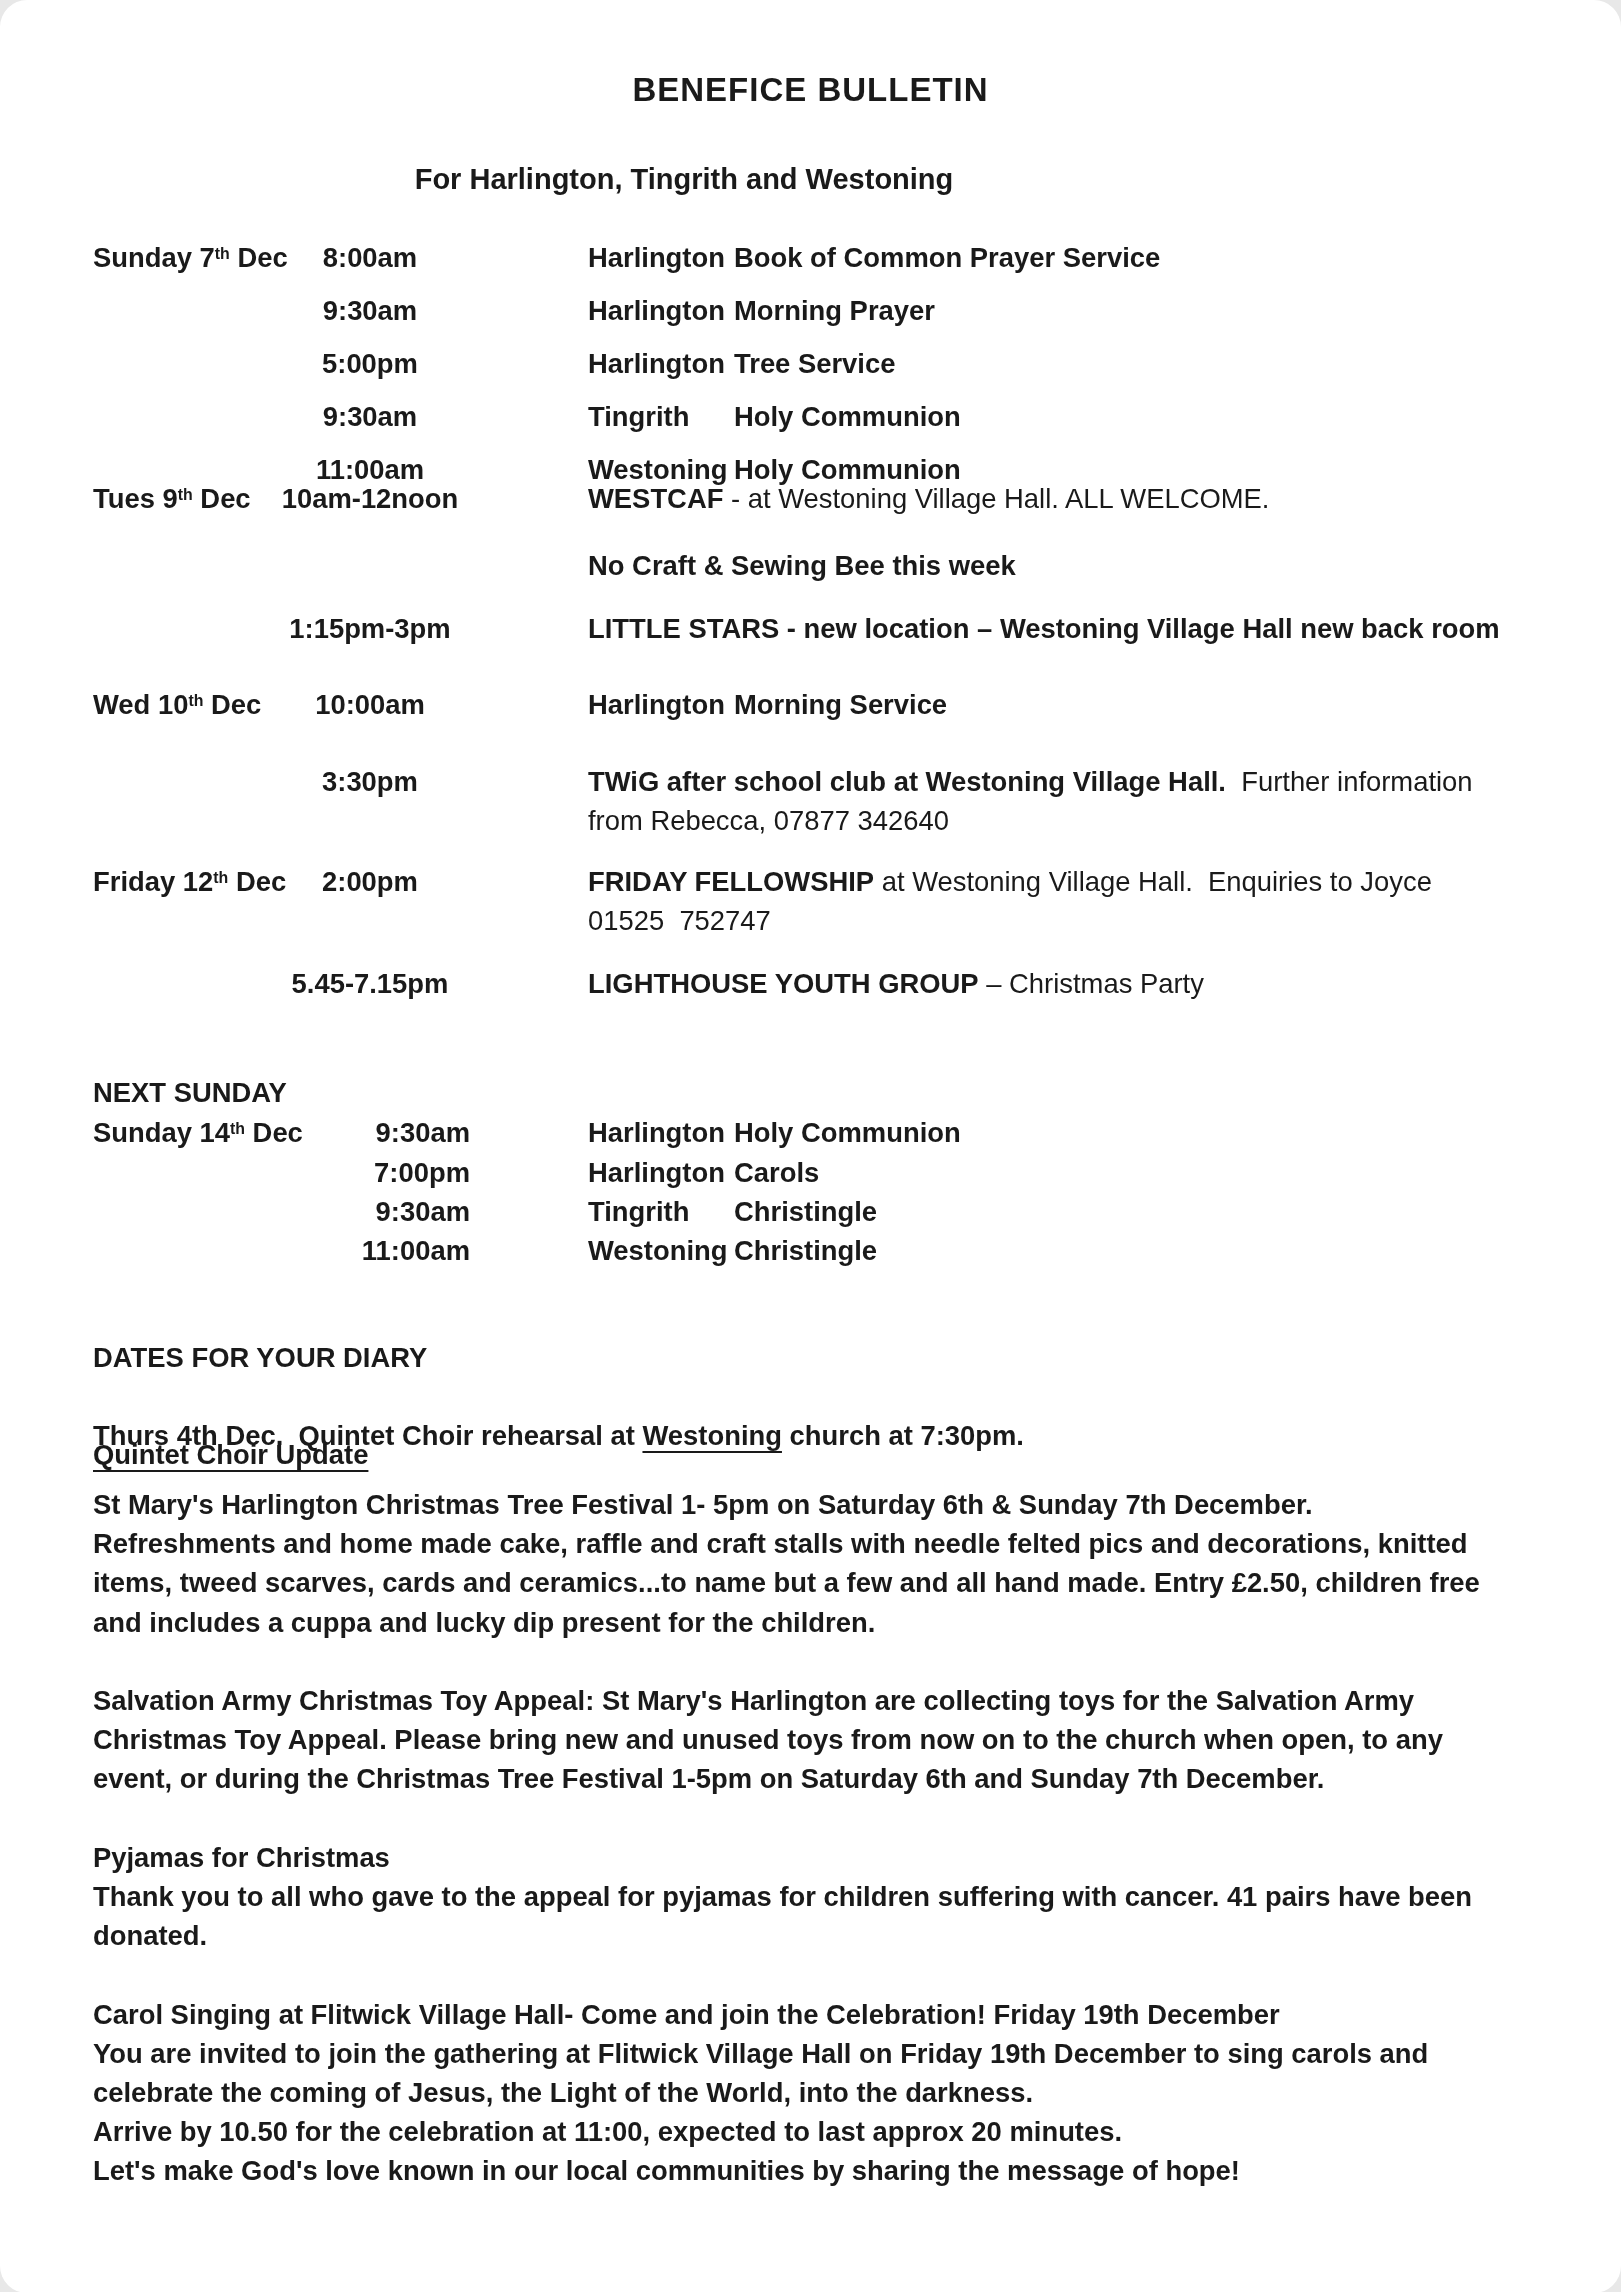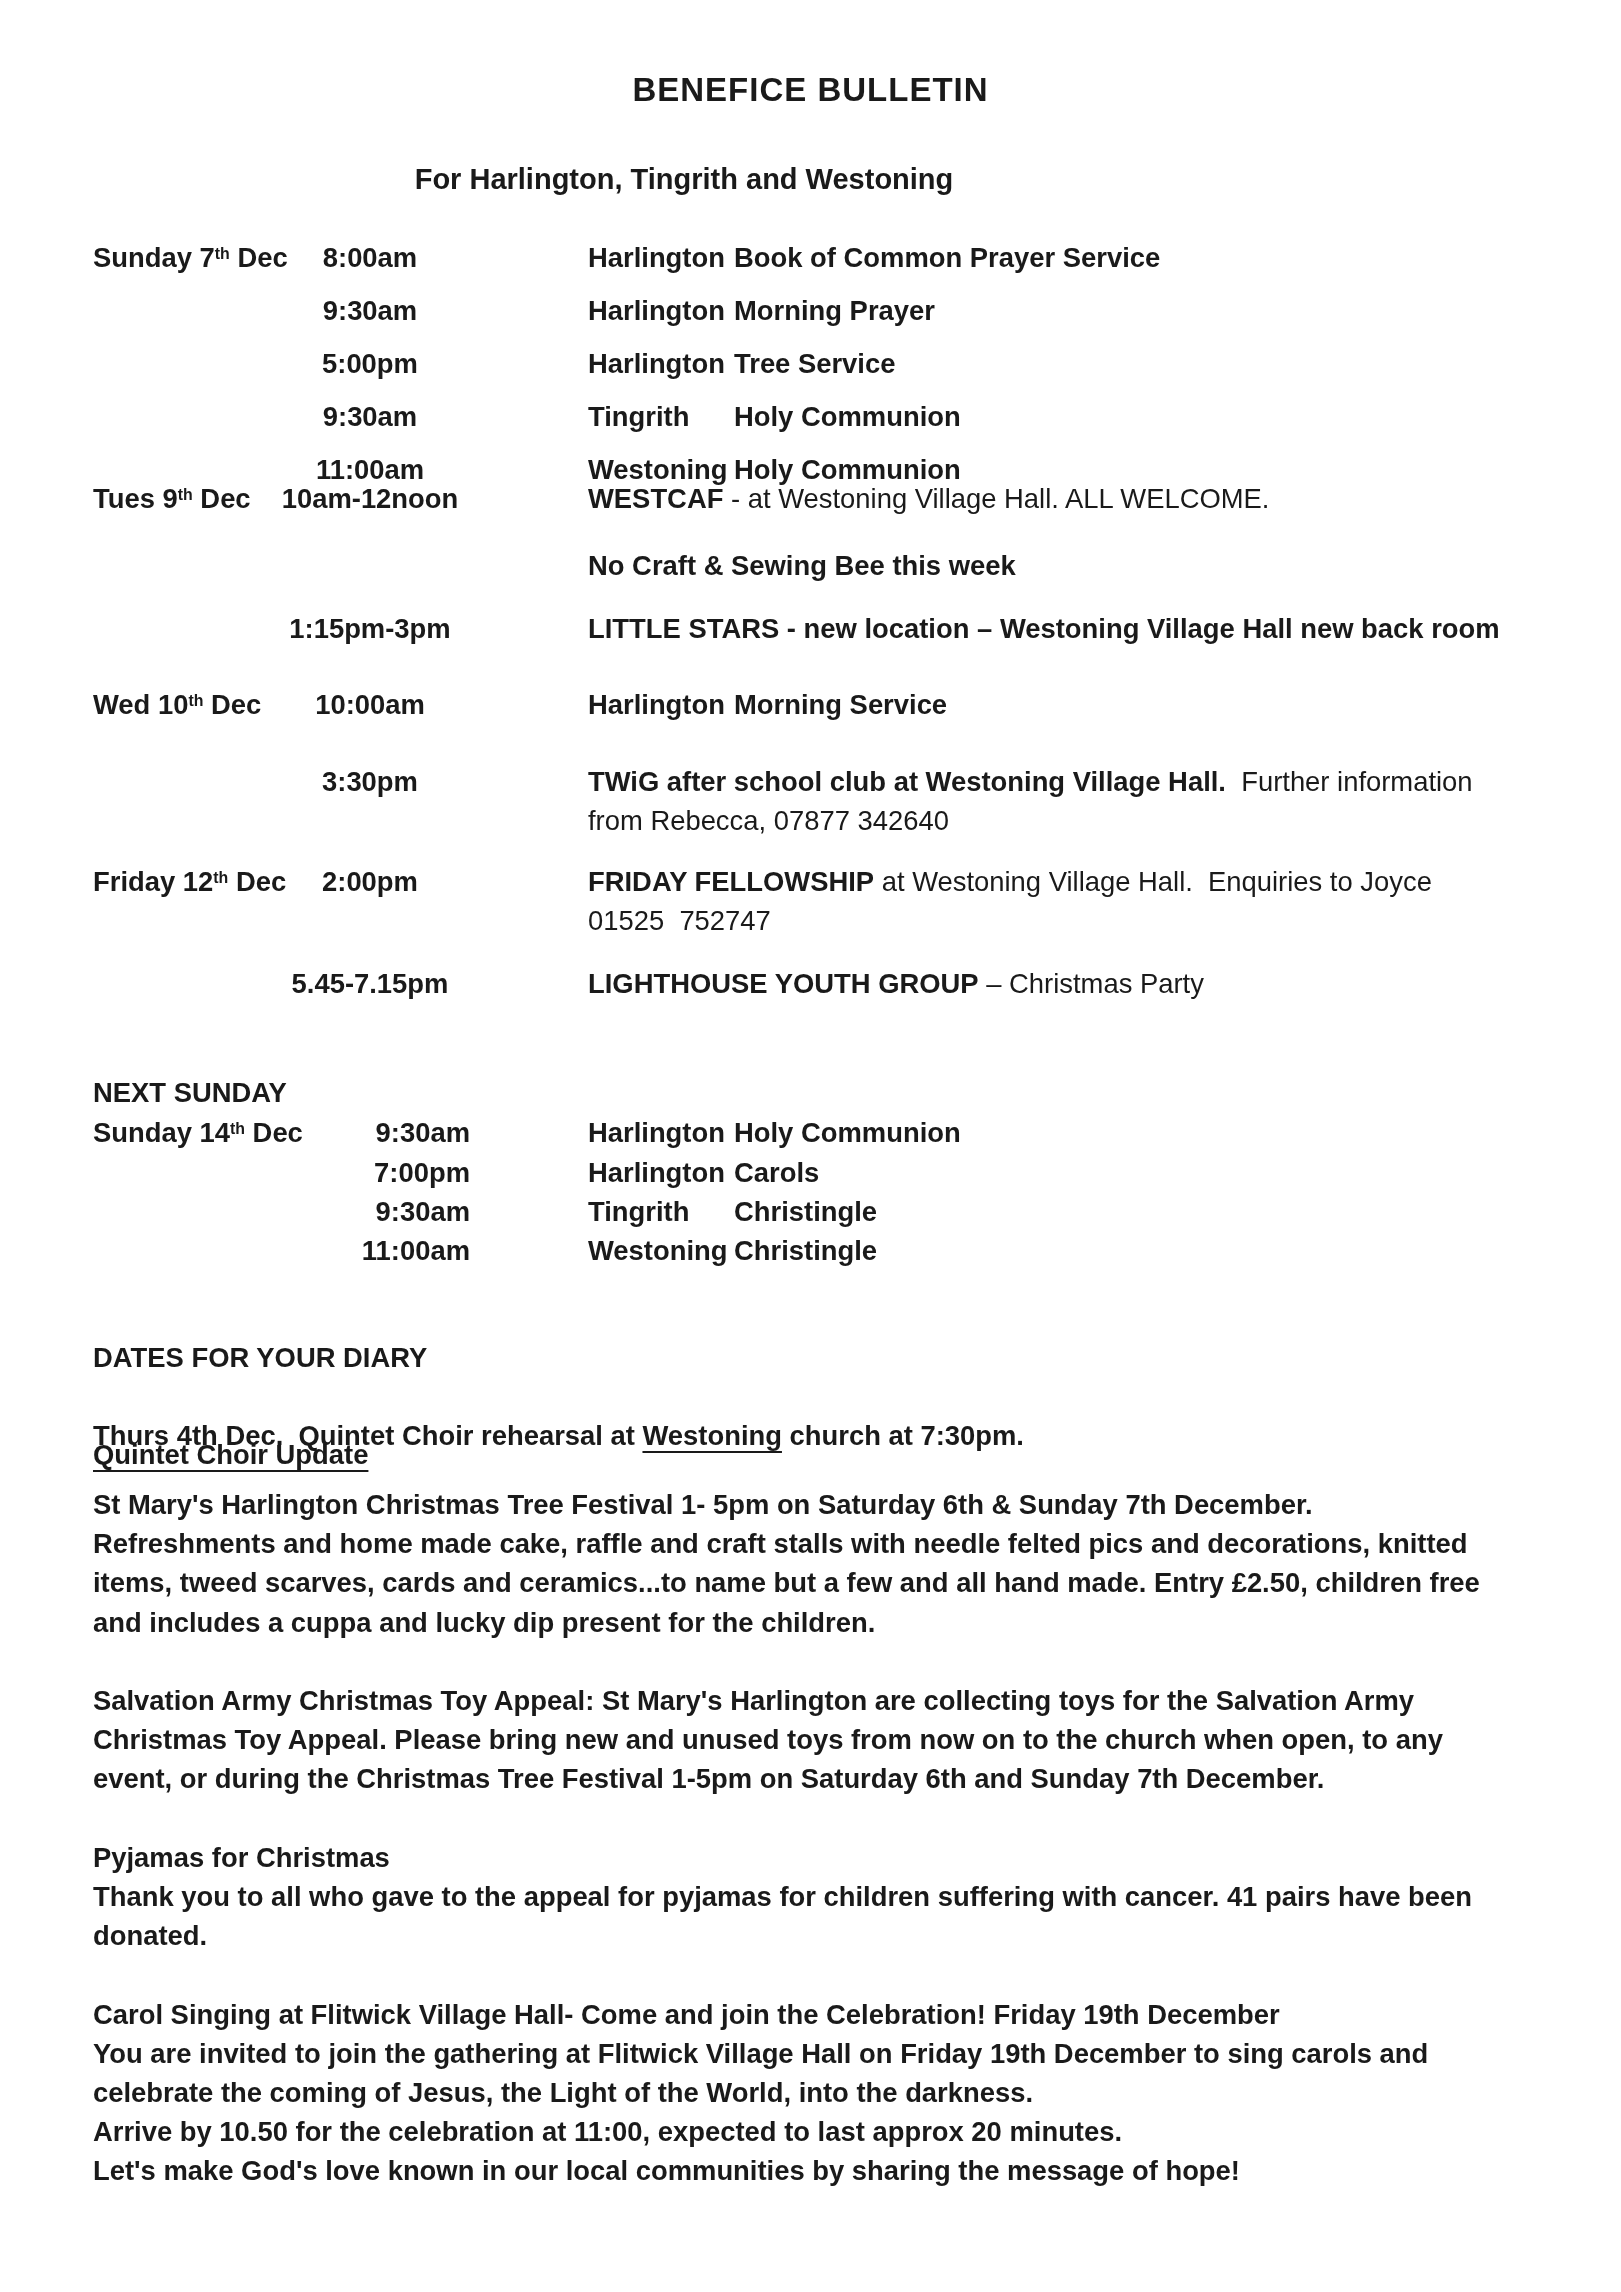--- a/index.html
+++ b/index.html
@@ -7,20 +7,21 @@
     position:relative;
     width:1621px;
     height:2293px;
     margin:0 auto;
     background:#ffffff;
     color:#1a1a1a;
     font-family:"Liberation Sans", sans-serif;
     font-weight:700;
     font-size:27.4px;
     overflow:hidden;
+    border-radius:27px;
   }
   .title{
     position:absolute;top:71px;left:0;width:1621px;
     text-align:center;font-size:33px;letter-spacing:1px;
   }
   .subtitle{
     position:absolute;top:163px;left:0;width:1368px;
     text-align:center;font-size:29px;
   }
   .row{position:absolute;left:0;width:1621px;height:39px;line-height:39px;}

